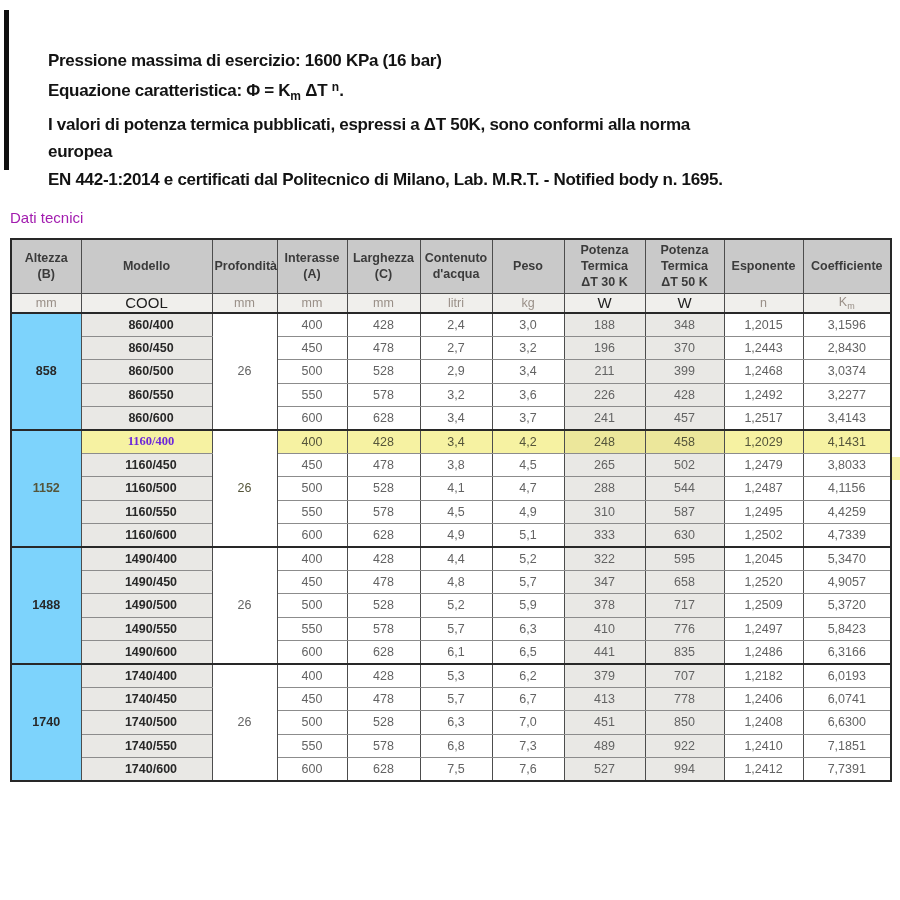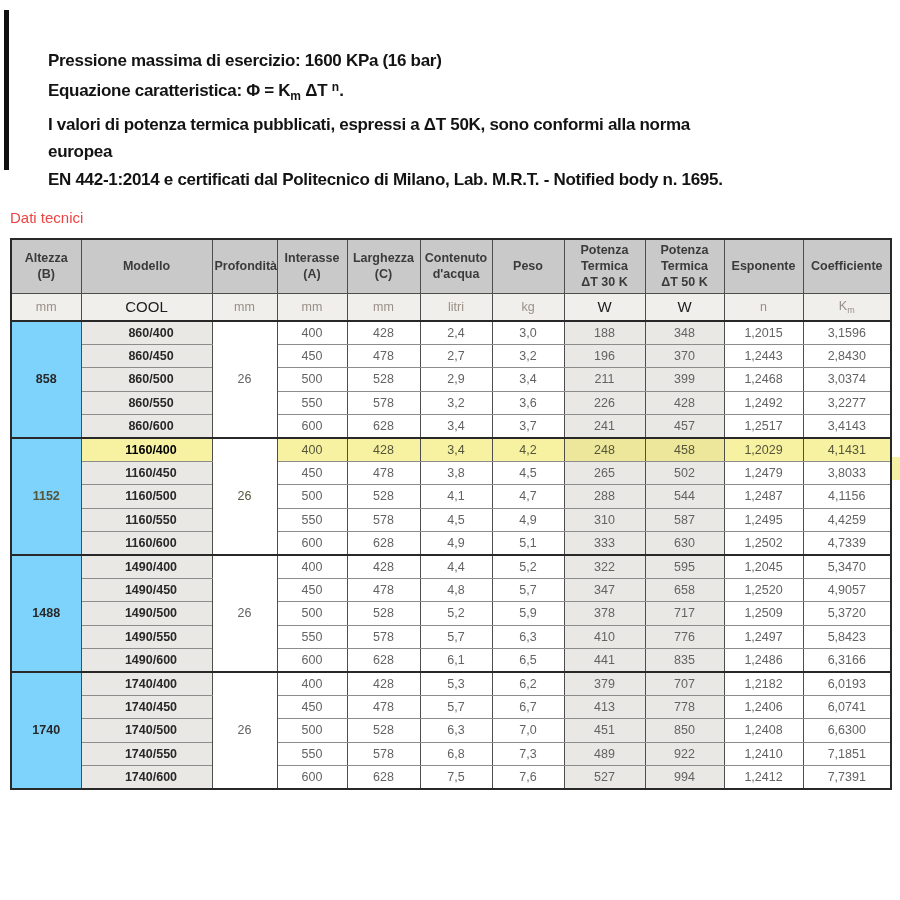--- a/index.html
+++ b/index.html
@@ -9,52 +9,52 @@
     font-family:"Liberation Sans", sans-serif;
   }
   .black-bar { position:absolute; left:4px; top:10px; width:5px; height:160px; background:#101010; }
   .intro {
     position:absolute; left:48px; top:47px; width:680px;
     font-weight:bold; font-size:17px; line-height:27.4px; color:#131313;
     letter-spacing:-0.3px;
   }
   .intro .sub { font-size:12px; vertical-align:-4px; letter-spacing:0; }
   .intro .sup { font-size:12px; vertical-align:5px; letter-spacing:0; }
-  .section-title { position:absolute; left:10px; top:209px; font-size:15px; color:#ef4444; }
+  .section-title { position:absolute; left:10px; top:209px; font-size:15px; color:#a21caf; }
   table#dt {
     position:absolute; left:10px; top:238px; width:880px;
     border-collapse:collapse; table-layout:fixed;
     border:2px solid #282828;
   }
   #dt th, #dt td {
     border-left:1px solid #4d4d4d; border-right:1px solid #4d4d4d;
     border-top:1px solid #8c8c8c; border-bottom:1px solid #8c8c8c;
     text-align:center; vertical-align:middle; padding:0 2px;
     overflow:hidden;
   }
   #dt th.hdr {
     background:#c9c9c9; height:54px; font-size:12.5px; font-weight:bold;
     color:#3b3b3b; white-space:pre-line; line-height:1.28;
     border-top-color:#282828; border-bottom-color:#4d4d4d;
   }
   #dt th.unit {
-    background:#f0efec; height:28px; font-size:12.5px; font-weight:normal; color:#998f87;margin-top:22px;
+    background:#f0efec; height:20px; font-size:12.5px; font-weight:normal; color:#998f87;margin-top:22px;
   }
   #dt th.unit.bold { font-weight:normal; color:#1e1e1e; font-size:15px; }
   #dt .km-sub { font-size:9px; vertical-align:-3px; }
   #dt td { height:23.4px; font-size:12.5px; color:#636363; background:#ffffff; }
   #dt td.altezza { font-weight:bold; color:#282828; background:#7dd3fc; }
   #dt td.modello { font-weight:bold; color:#282828; background:#e9e8e5;padding-left:11px; }
   #dt td.prof    { color:#636363; background:#ffffff;margin-top:24px; }
   #dt td.val-g   { background:#e9e8e5; }
   #dt tr.group-start td { border-top:2px solid #282828; }
   #dt tr.hl td.val-w, #dt tr.hl td.modello { background:#f6f2a2; }
   #dt tr.hl td.val-g { background:#ece79b; }
   #dt tr.hl td { color:#55553a; }
-  #dt tr.hl td.modello { color:#000000; }
+  #dt tr.hl td.modello { color:#6d28d9;font-family:Liberation Serif, serif; }
   .hl-strip { position:absolute; left:892px; top:457px; width:8px; height:23px; background:#f4f0a6; }
 </style>
 </head>
 <body>
 
 <div class="black-bar"></div>
 
 <div class="intro">
   <div>Pressione massima di esercizio: 1600 KPa (16 bar)</div>
   <div><span>Equazione caratteristica: Φ = K</span><span class="sub">m</span><span> ΔT </span><span class="sup">n</span><span>.</span></div>

